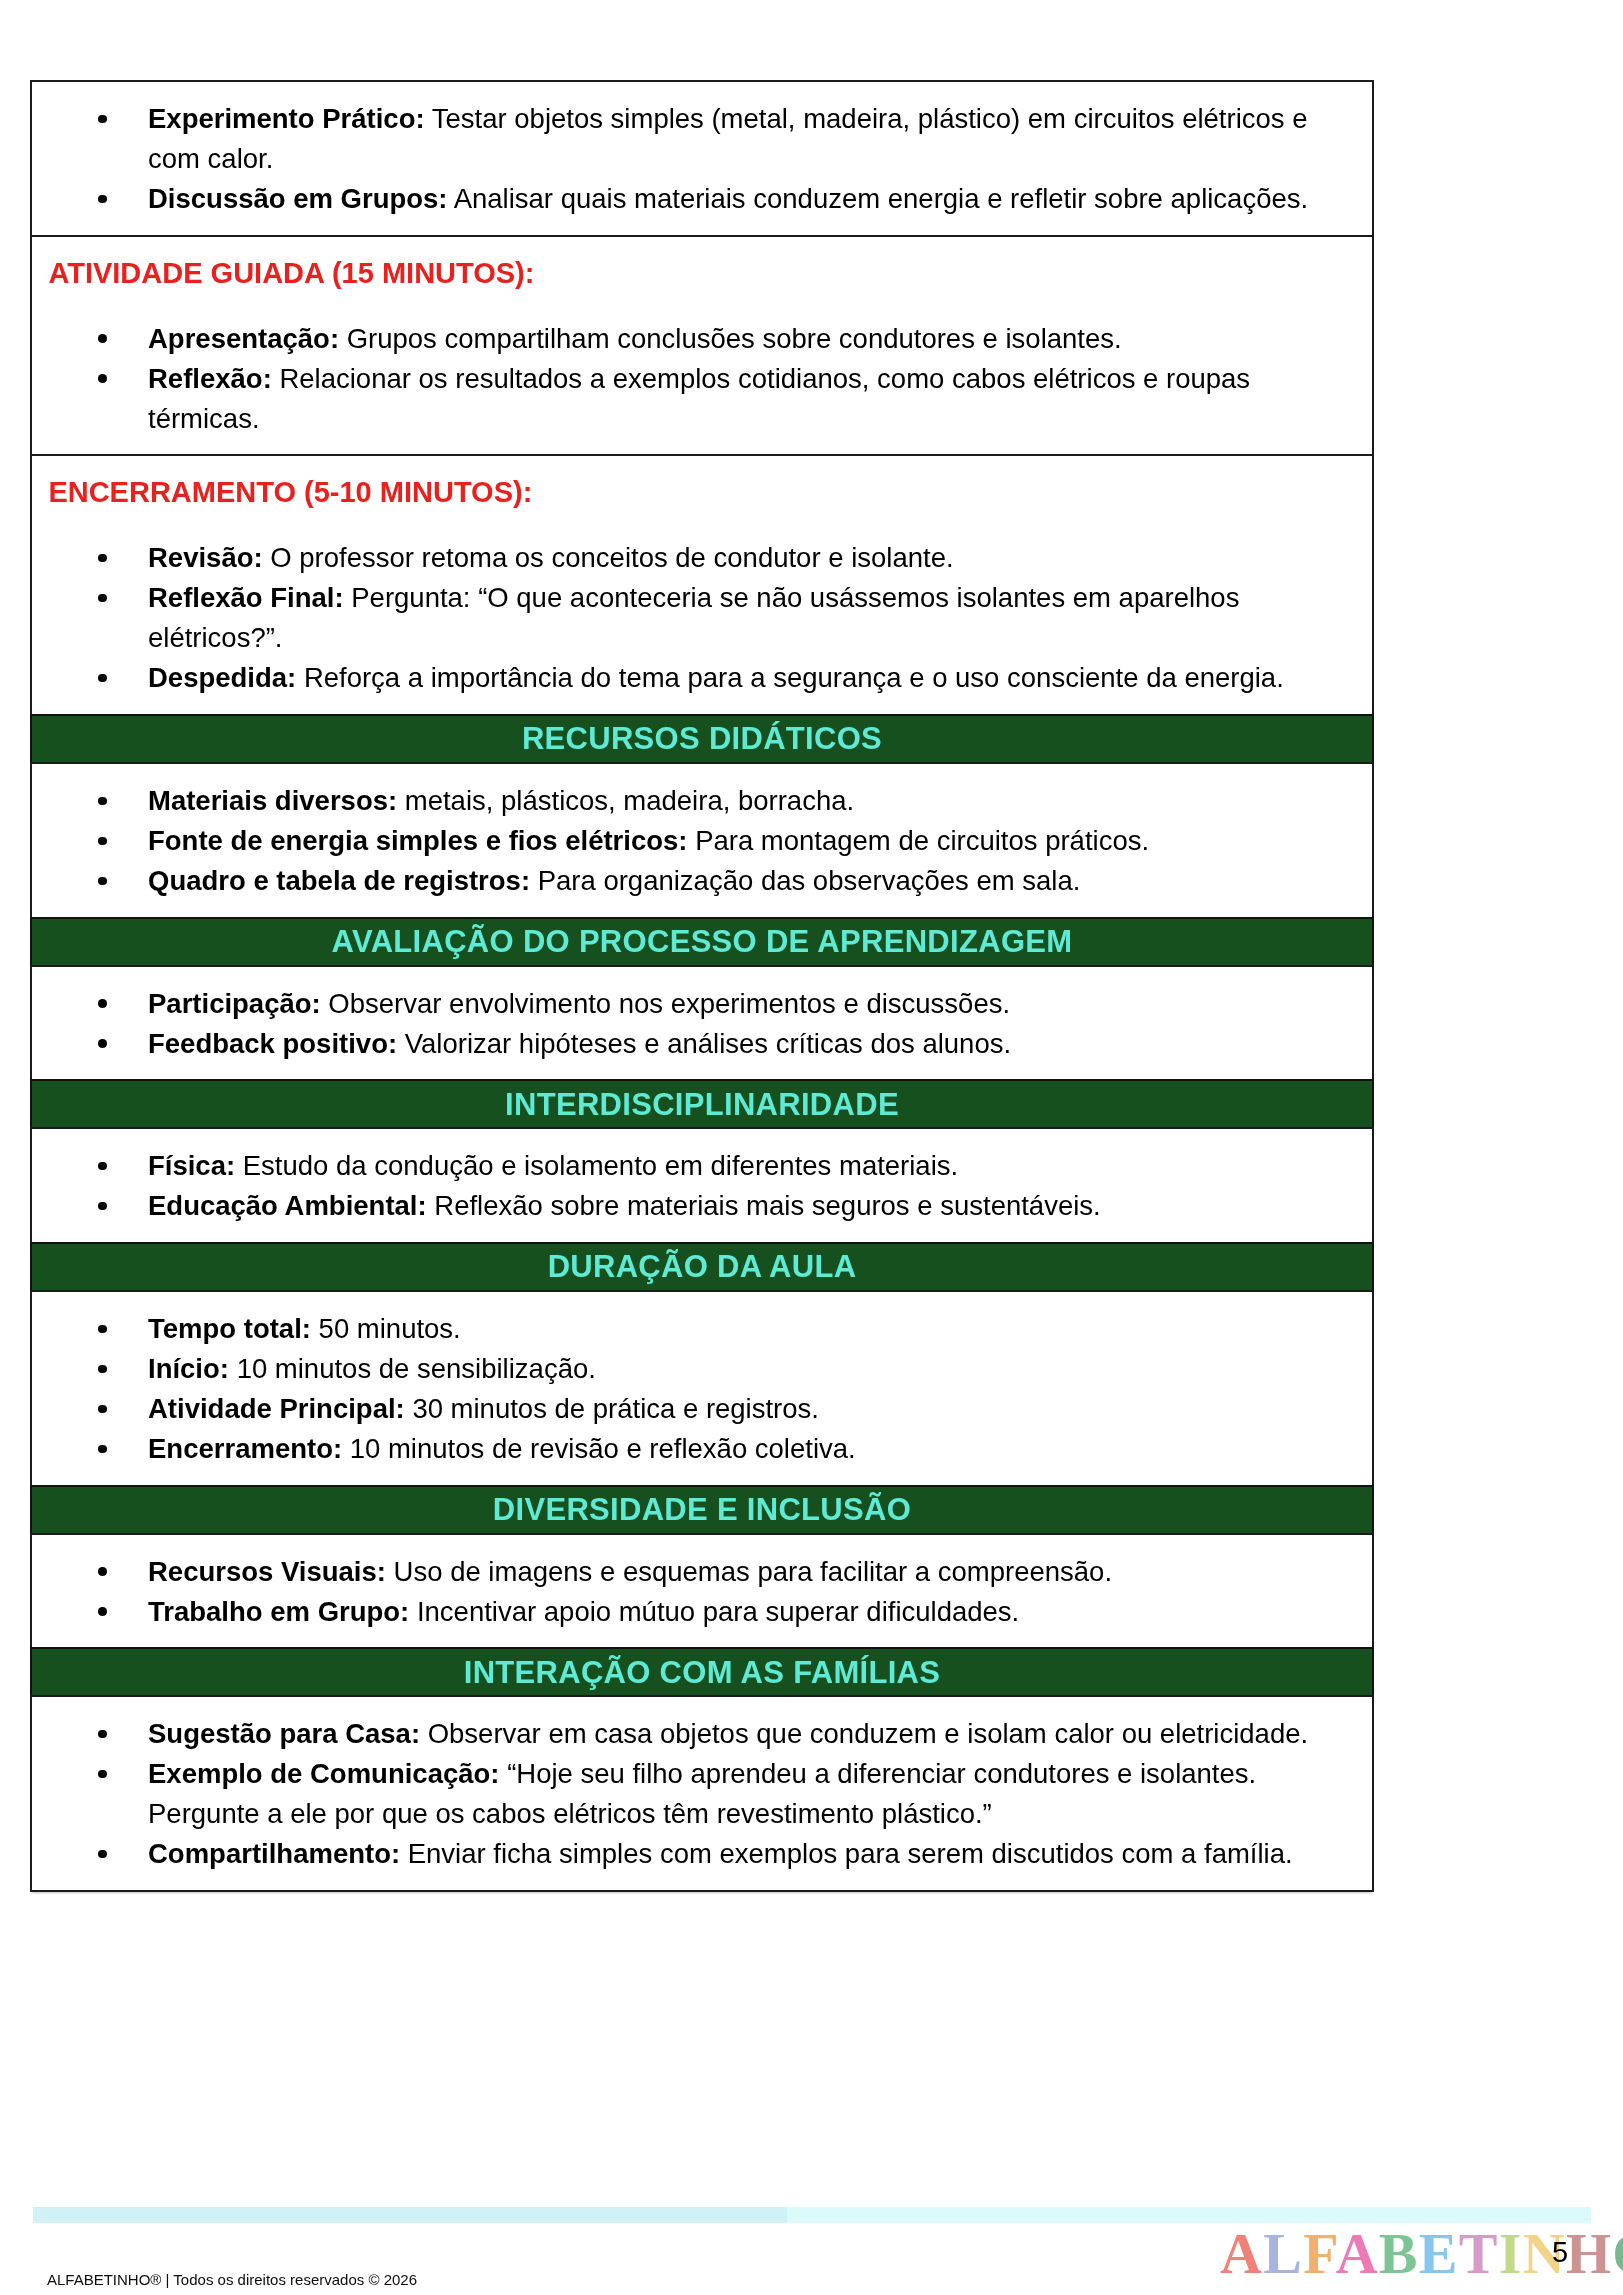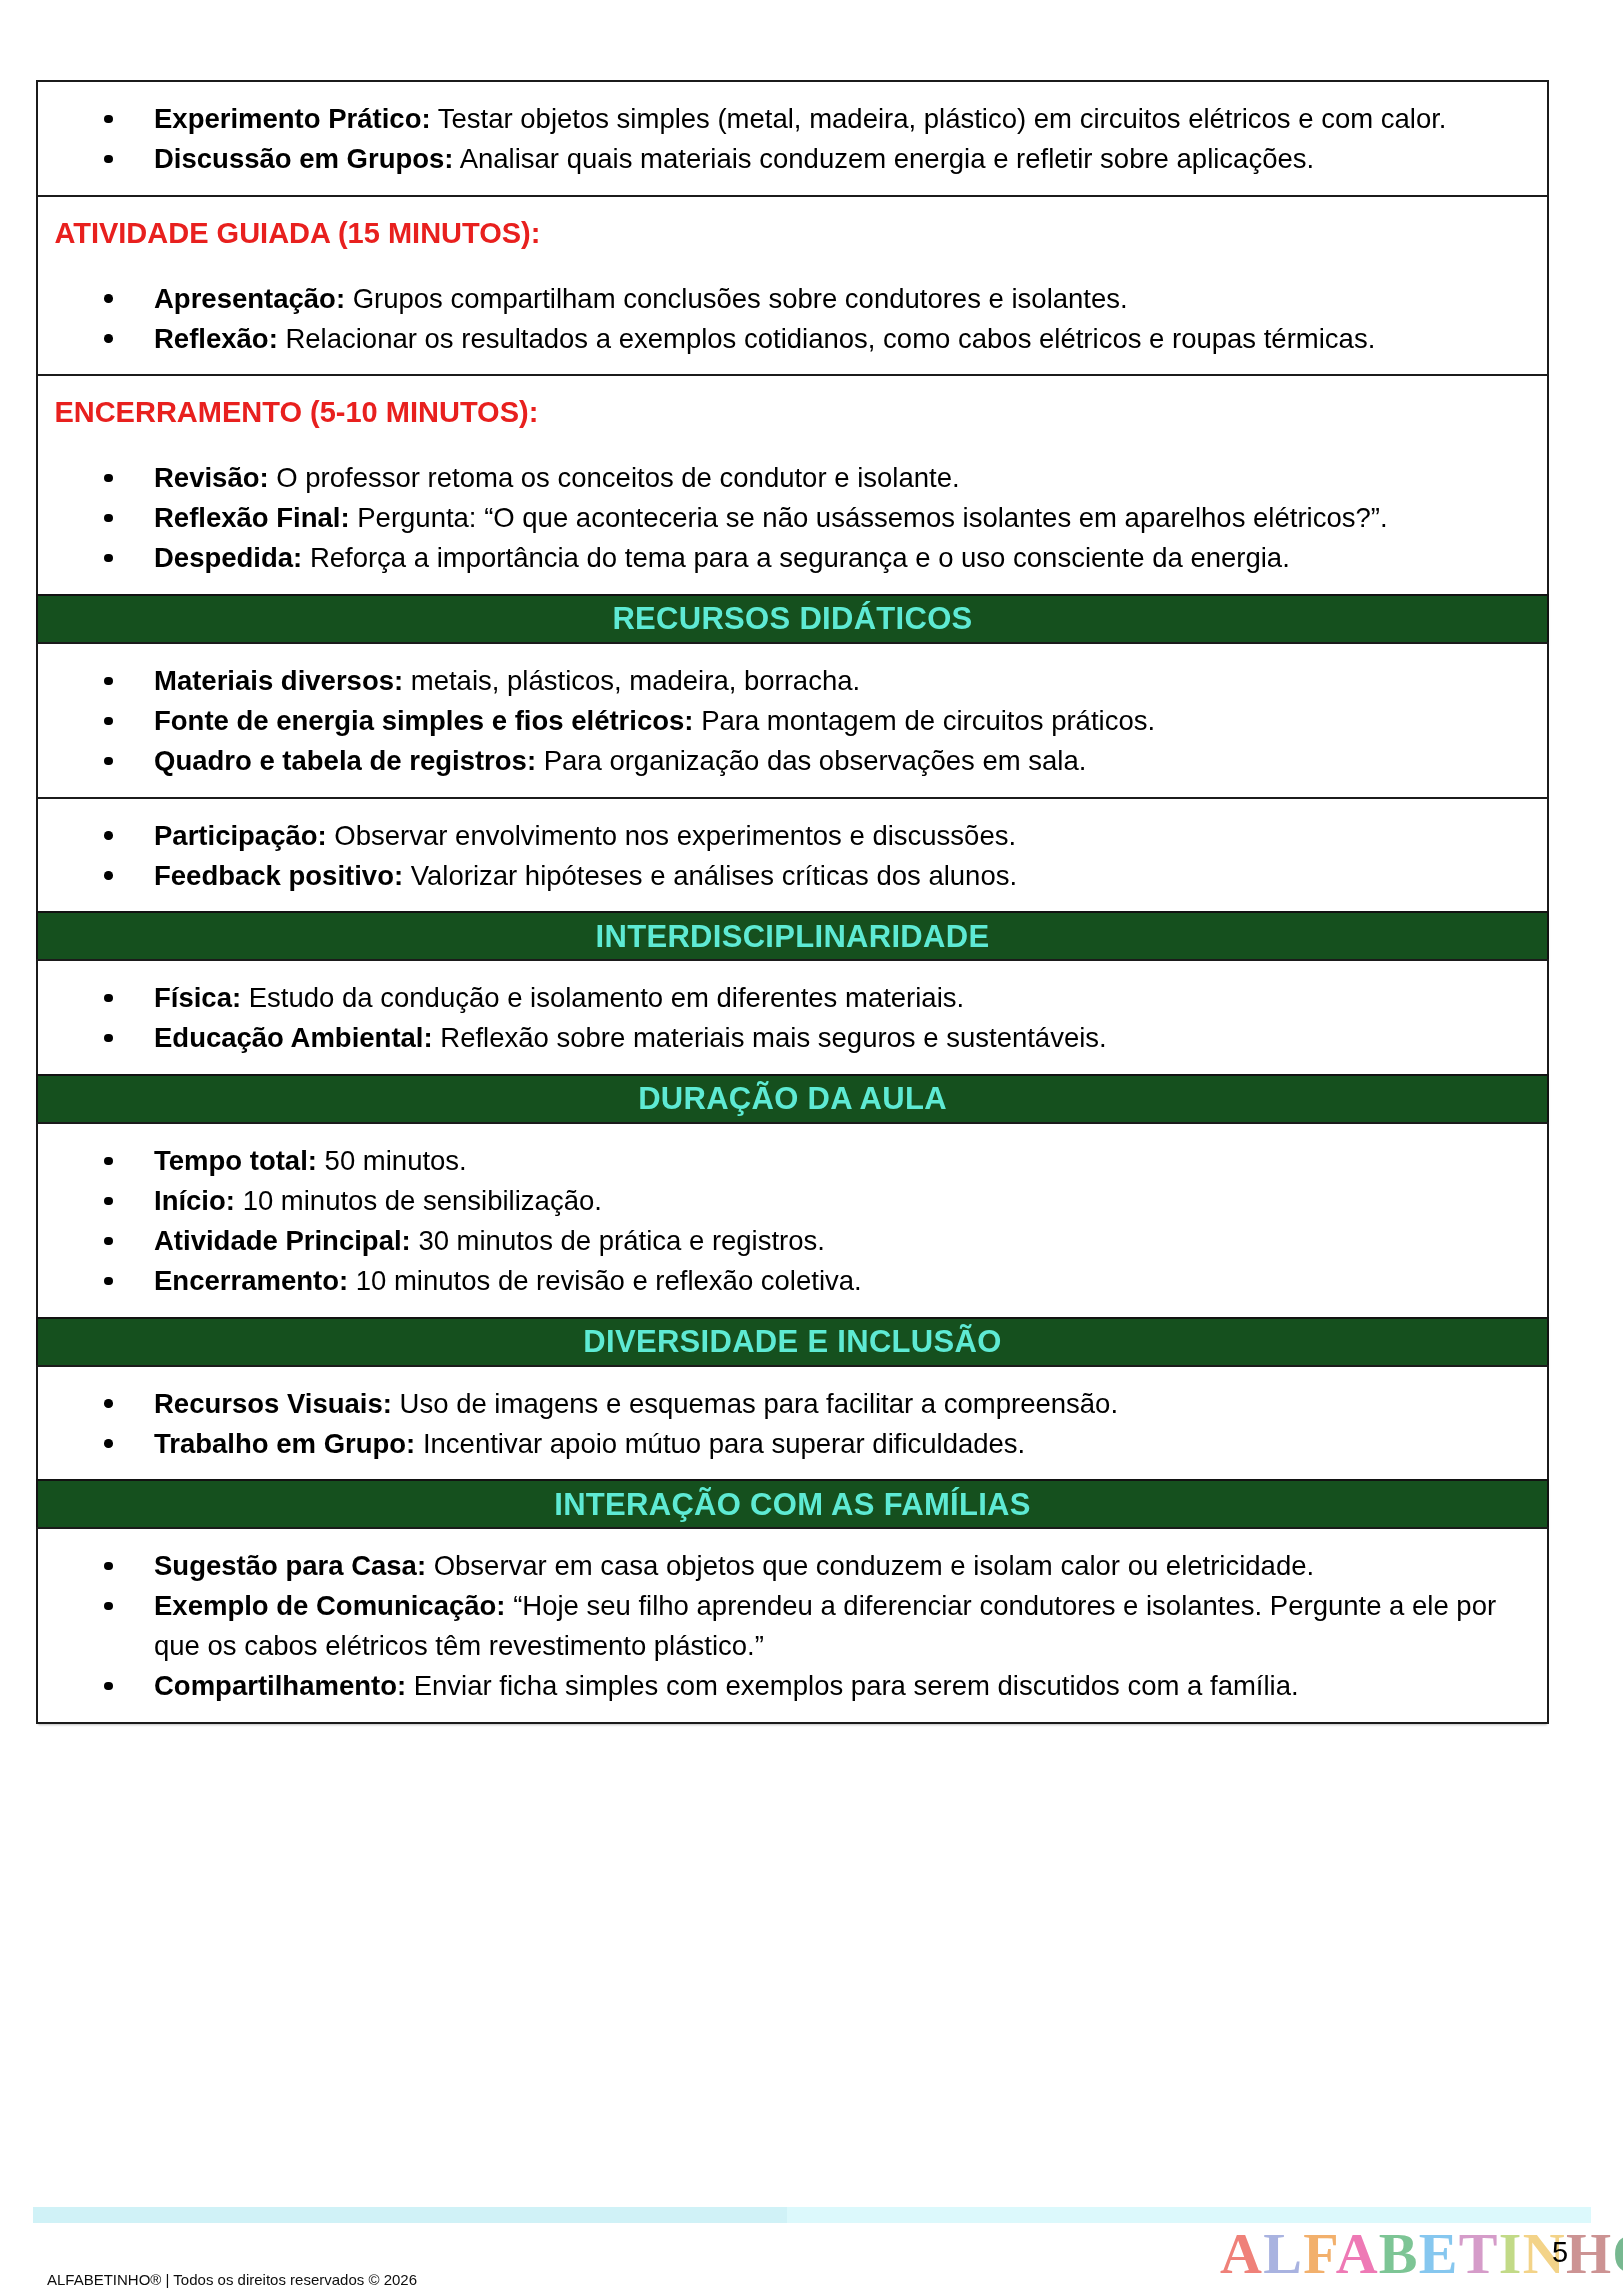--- a/index.html
+++ b/index.html
@@ -1,21 +1,21 @@
 <!DOCTYPE html>
 <html lang="pt" style="font-size:10.5px"><head>
 <meta charset="utf-8">
 <style>
   html,body{margin:0;padding:0;}
   body{
     width:1623px;height:2295px;background:#ffffff;position:relative;
     font-family:"Liberation Sans",sans-serif;color:#000;
     -webkit-font-smoothing:antialiased;
   }
-  .content{position:absolute;left:36px;top:80px;width:1513px;}
+  .content{position:absolute;left:30px;top:80px;width:1344px;}
   .box{
     box-sizing:border-box;width:100%;background:#fff;
     border:2px solid #1b1b1b;margin-top:-2px;
     padding:17px 26px 15.7px 0;
     box-shadow:0 3.3px 2px -2px rgba(110,110,110,.45);
   }
   .content > :first-child{margin-top:0;}
   .banner{
     box-sizing:border-box;width:100%;height:50px;margin-top:-2px;
     background:#15501e;border:2px solid #121212;
@@ -84,20 +84,23 @@
   </div>
 
   <section class="box">
     <ul class="items">
       <li class="item"><b>Materiais diversos:</b> <span>metais, plásticos, madeira, borracha.</span></li>
       <li class="item"><b>Fonte de energia simples e fios elétricos:</b> <span>Para montagem de circuitos práticos.</span></li>
       <li class="item"><b>Quadro e tabela de registros:</b> <span>Para organização das observações em sala.</span></li>
     </ul>
   </section>
 
+  <div class="banner">
+    <span class="banner-title">AVALIAÇÃO DO PROCESSO DE APRENDIZAGEM</span>
+  </div>
 
   <section class="box">
     <ul class="items">
       <li class="item"><b>Participação:</b> <span>Observar envolvimento nos experimentos e discussões.</span></li>
       <li class="item"><b>Feedback positivo:</b> <span>Valorizar hipóteses e análises críticas dos alunos.</span></li>
     </ul>
   </section>
 
   <div class="banner">
     <span class="banner-title">INTERDISCIPLINARIDADE</span>

